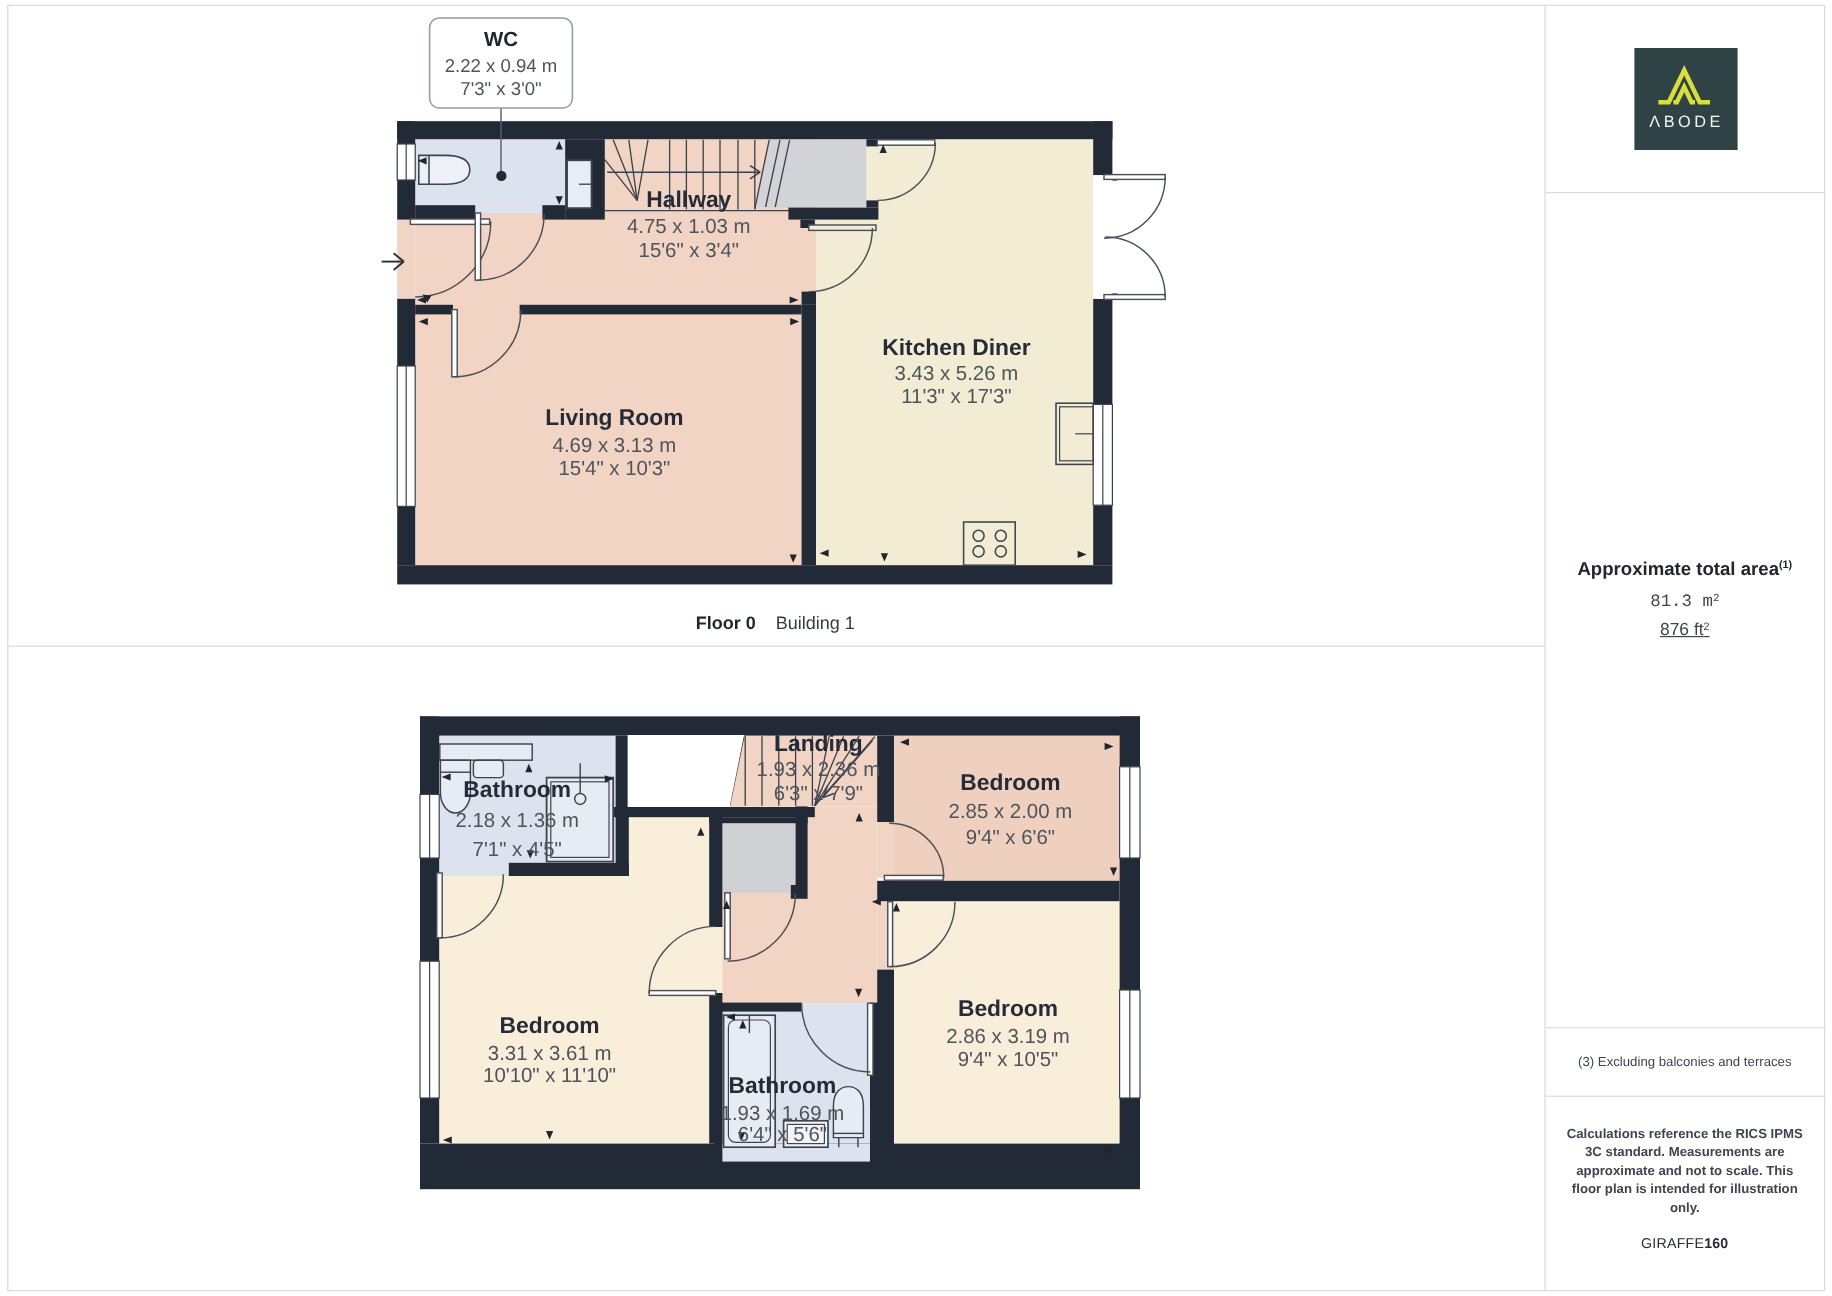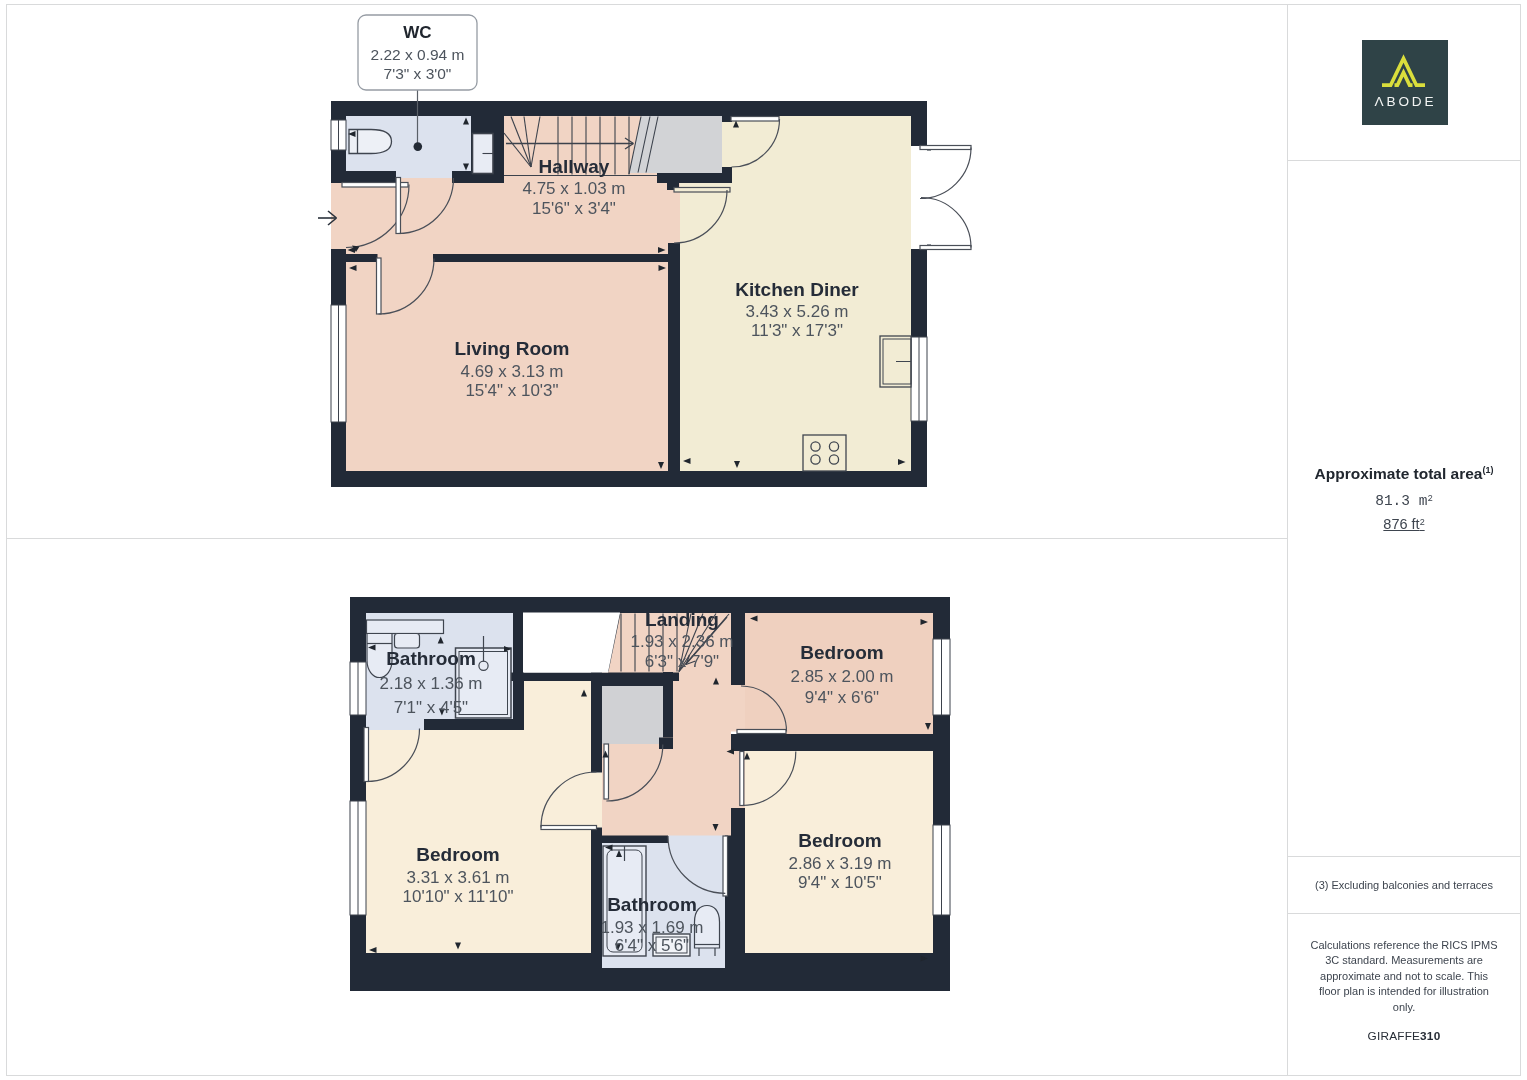--- a/index.html
+++ b/index.html
@@ -441,36 +441,37 @@
   <text x="652" y="933" font-size="17px" fill="#4d545d">1.93 x 1.69 m</text>
   <text x="652" y="951" font-size="17px" fill="#4d545d">6'4" x 5'6"</text>
 
   <text x="840" y="846.5" font-size="19px" font-weight="bold" fill="#252c38">Bedroom</text>
   <text x="840" y="869" font-size="17px" fill="#4d545d">2.86 x 3.19 m</text>
   <text x="840" y="888" font-size="17px" fill="#4d545d">9'4" x 10'5"</text>
 </g>
 </g>
 </svg>
 
+<div class="abs cap" style="left:446px;top:511px;width:400px;"><b>Floor 0</b><span>&nbsp;&nbsp;&nbsp;&nbsp;Building 1</span></div>
 
 
 <div class="abs" style="left:1362px;top:40px;width:86px;height:85px;background:#2f4347;"></div>
 <svg class="abs" style="left:1362px;top:40px;" width="86" height="85" viewBox="0 0 86 85">
 
   <path d="M 20,45.2 H 28.6 L 41.5,18.5 L 54.4,45.2 H 63" fill="none" stroke="#dade3c" stroke-width="3.7"></path>
   <path d="M 32.5,45.2 H 35.4 L 41.5,32.5 L 47.6,45.2 H 50.5" fill="none" stroke="#dade3c" stroke-width="3.7"></path>
 
   <text x="43.5" y="66" text-anchor="middle" fill="#f2f4f3" font-size="13.6px" letter-spacing="2.9" font-family="Liberation Sans">ΛBODE</text>
 </svg>
 
 <div class="abs" style="left:1288px;top:465px;width:232px;text-align:center;color:#21272f;">
   <div style="font-size:15.5px;font-weight:bold;">Approximate total area<span style="font-size:9px;vertical-align:6px;">(1)</span></div>
   <div style="font-size:14.5px;margin-top:10px;color:#3e454f;font-family:Liberation Mono, monospace;">81.3 m<span style="font-size:9px;vertical-align:4px;">2</span></div>
   <div style="font-size:14.5px;margin-top:7px;color:#3e454f;text-decoration:underline;">876 ft<span style="font-size:9px;vertical-align:4px;">2</span></div>
 </div>
 
 <div class="abs" style="left:1288px;top:879px;width:232px;text-align:center;font-size:11px;color:#3e454f;">(3) Excluding balconies and terraces</div>
 
-<div class="abs" style="left:1288px;top:938px;width:232px;text-align:center;font-size:11px;line-height:15.4px;color:#3e454f;">Calculations reference the RICS IPMS<br>3C standard. Measurements are<br>approximate and not to scale. This<br>floor plan is intended for illustration<br>only.</div>
-
-<div class="abs" style="left:1288px;top:1029px;width:232px;text-align:center;font-size:11.8px;color:#272d36;letter-spacing:.2px;">GIRAFFE<b>310</b></div>
+<div class="abs" style="left:1288px;top:938px;width:232px;text-align:center;font-size:11px;line-height:15.4px;color:#3e454f;font-weight:bold;">Calculations reference the RICS IPMS<br>3C standard. Measurements are<br>approximate and not to scale. This<br>floor plan is intended for illustration<br>only.</div>
+
+<div class="abs" style="left:1288px;top:1029px;width:232px;text-align:center;font-size:11.8px;color:#272d36;letter-spacing:.2px;">GIRAFFE<b>160</b></div>
 
 </div>
 
 </body></html>

